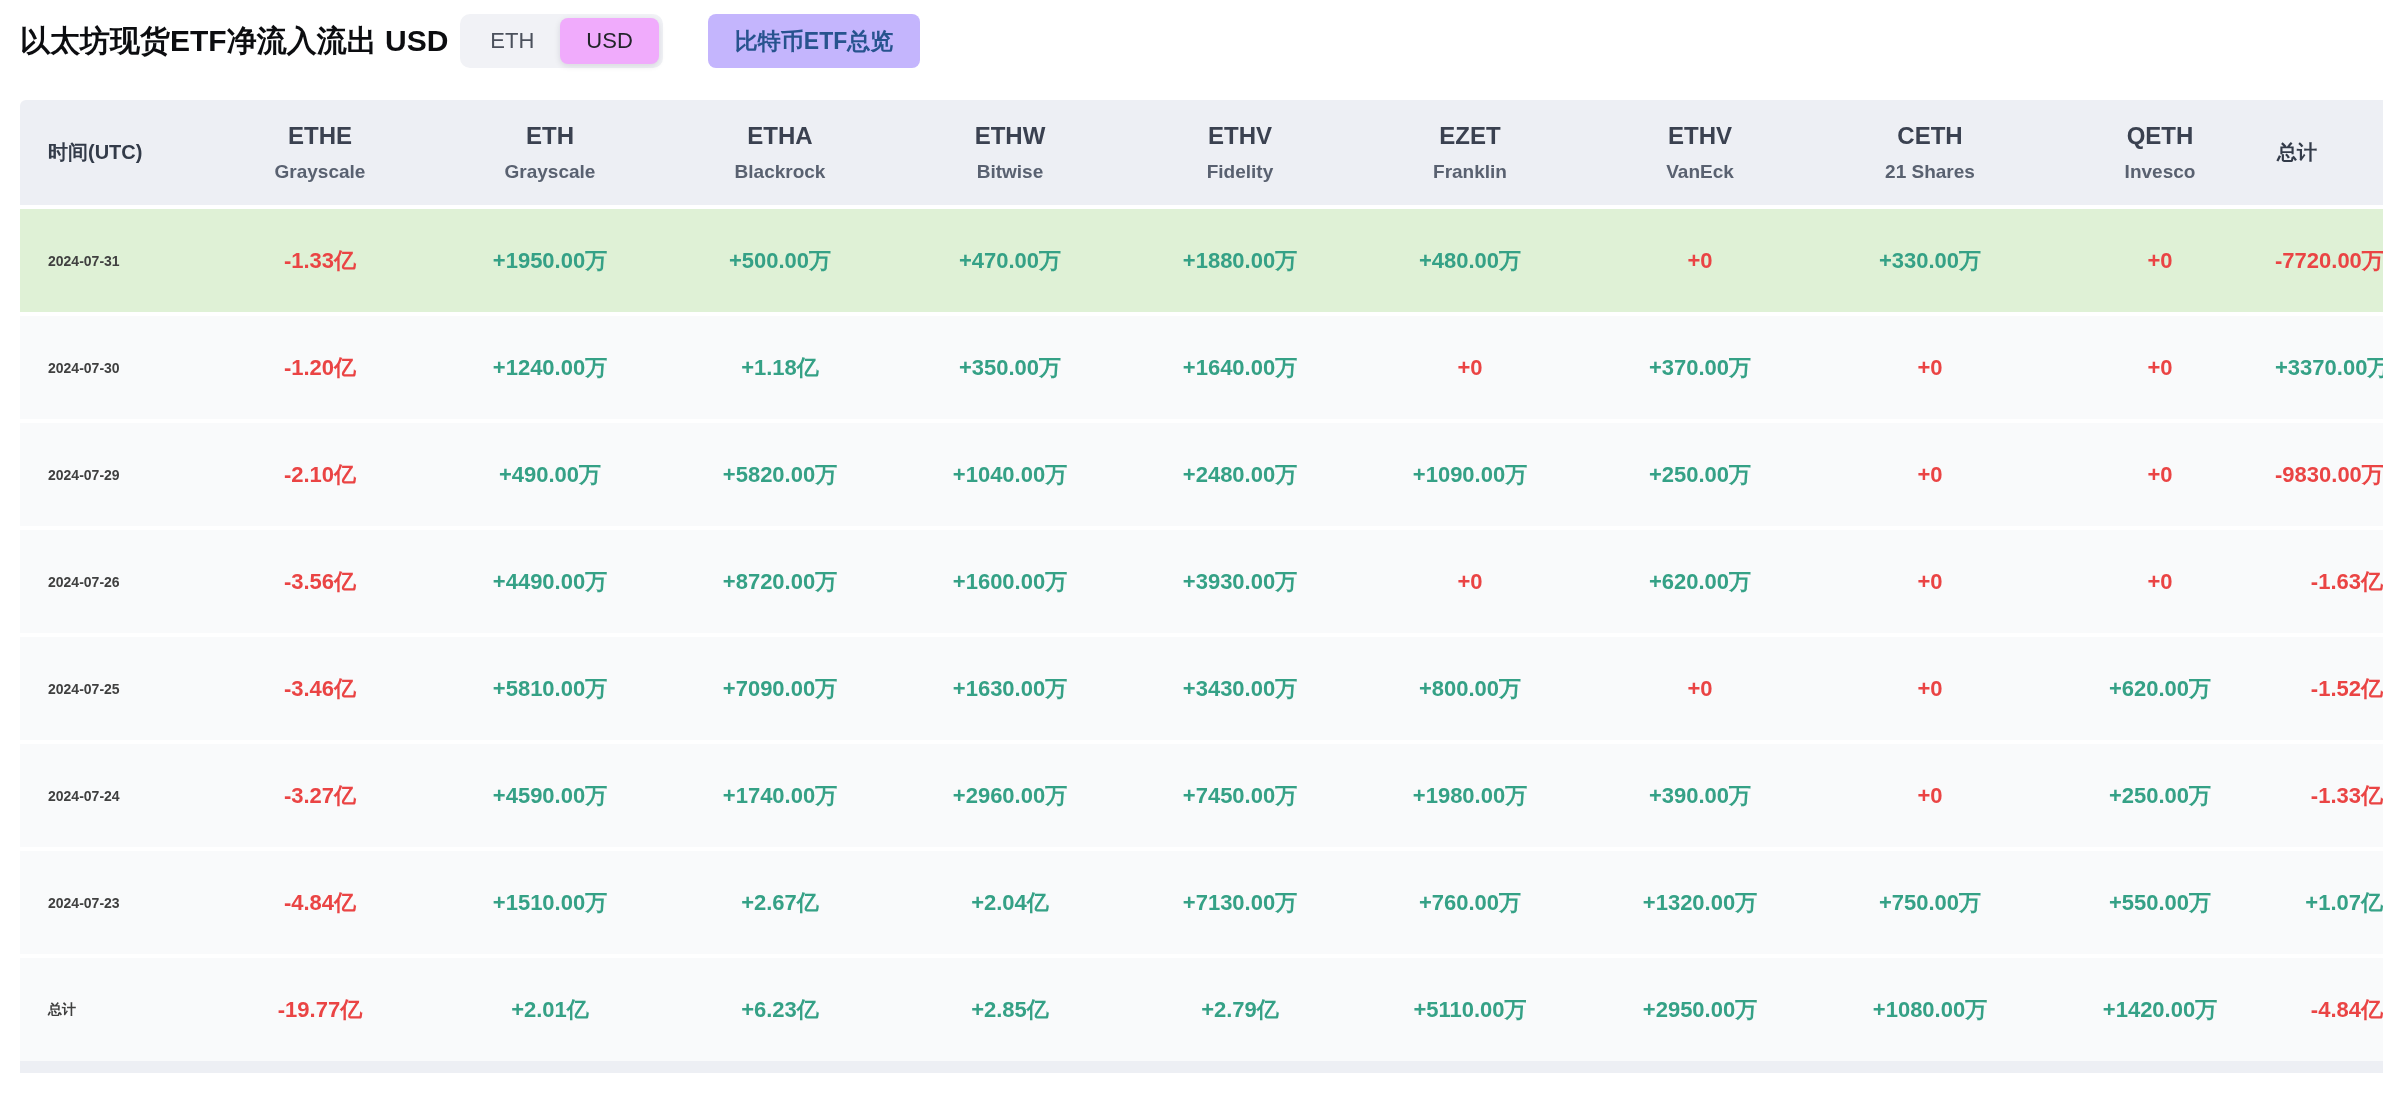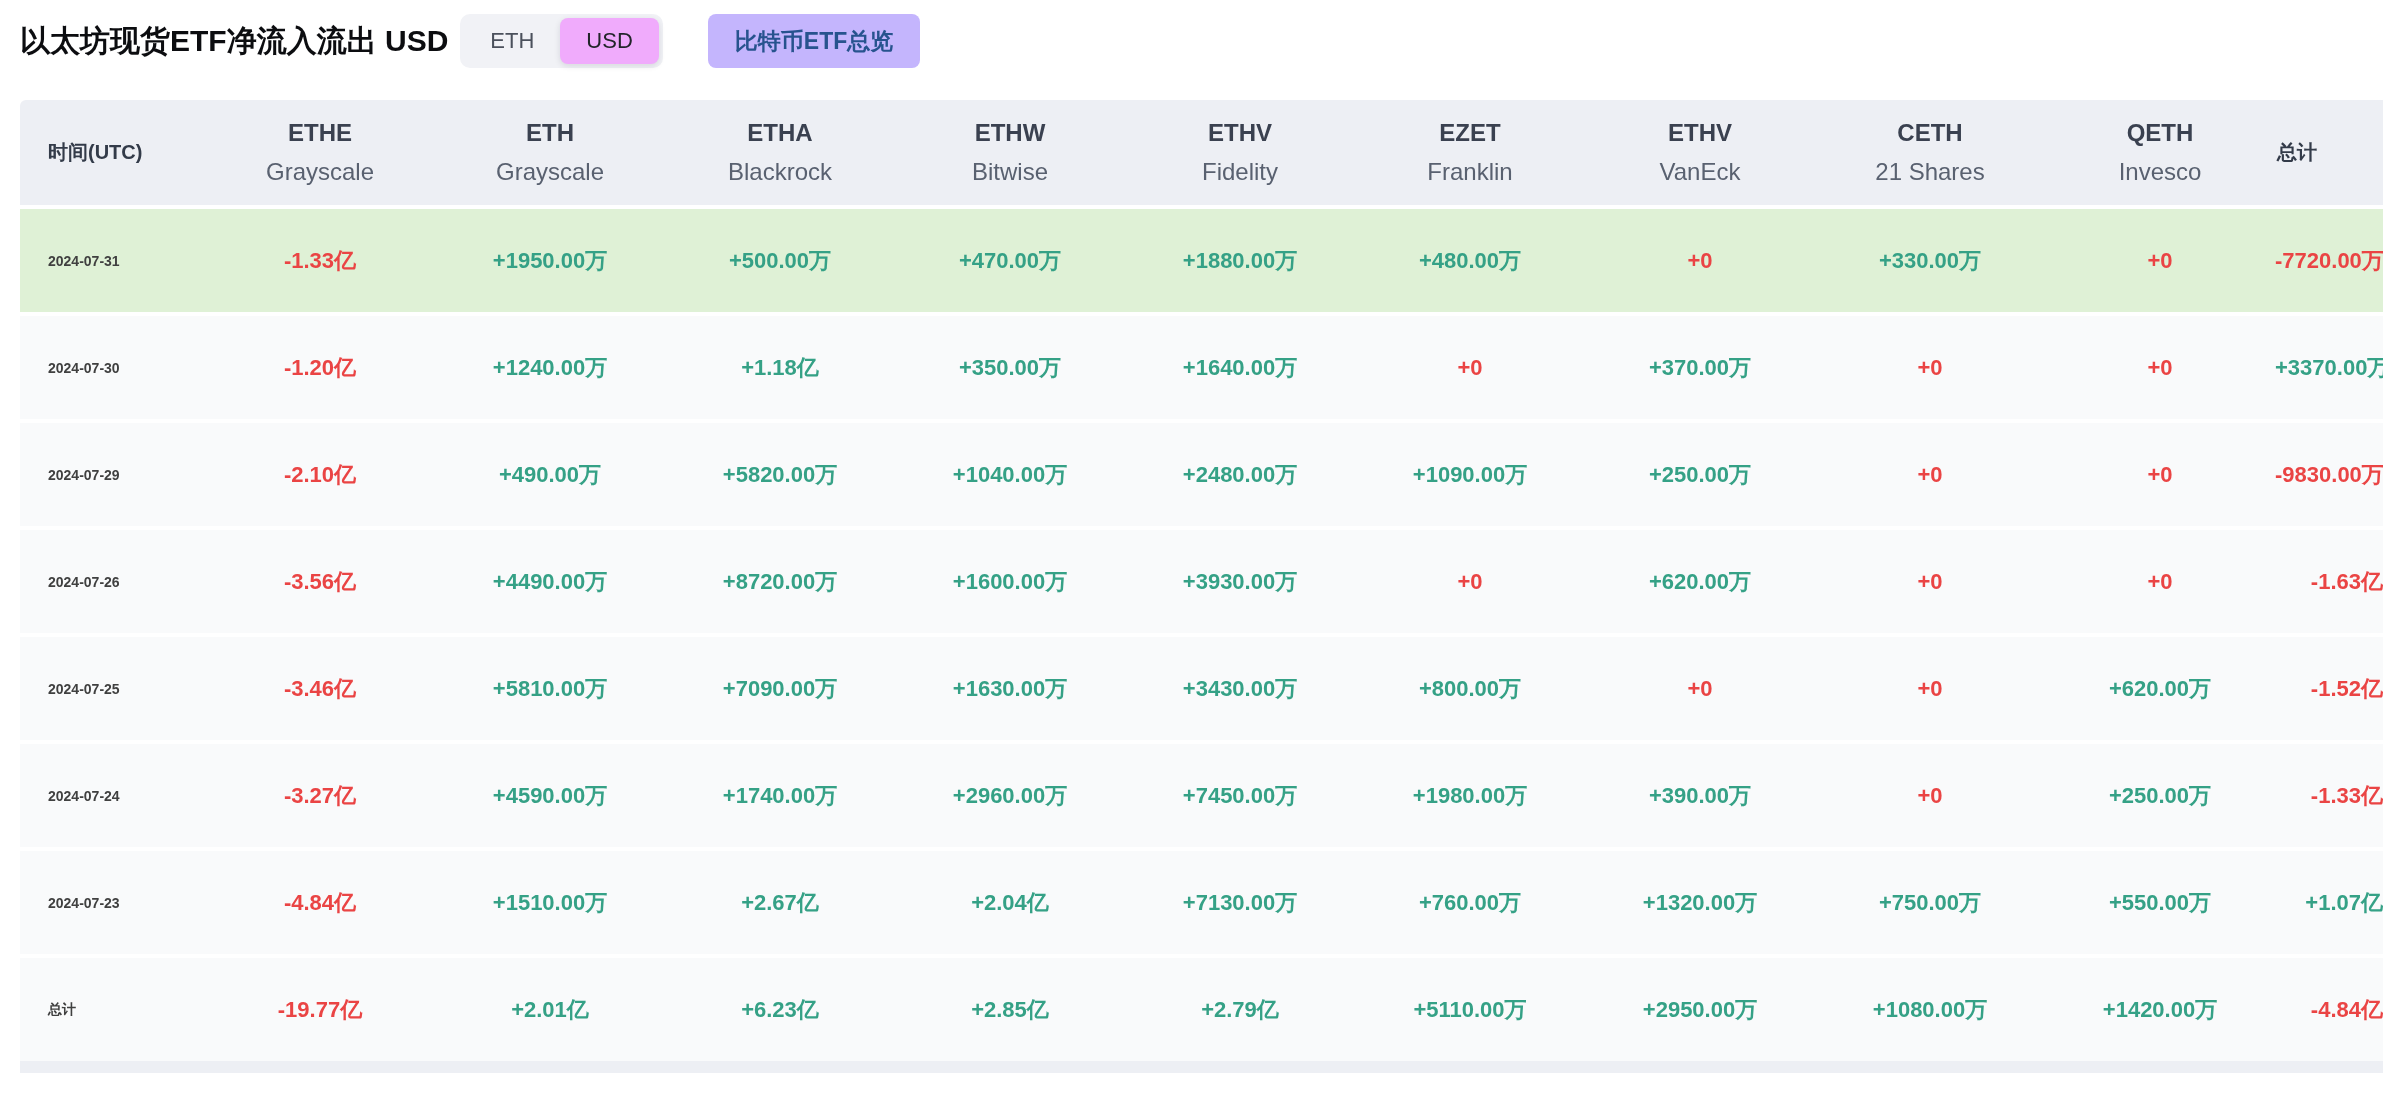--- a/index.html
+++ b/index.html
@@ -32,21 +32,21 @@
     height:105px; border-radius:6px 6px 0 0;
   }
   .c-time  { flex:0 0 185px; box-sizing:border-box; padding-left:28px; text-align:left; }
   .c-fund  { flex:0 0 230px; text-align:center; }
   .c-total { flex:0 0 183px; box-sizing:border-box; text-align:right; padding-right:75px; }
   .thead .c-total { text-align:left; padding-right:0; padding-left:2px; }
 
   .th-time  { font-size:20px; font-weight:700; color:#333b49; }
   .th-total { font-size:20px; font-weight:700; color:#333b49; }
   .th-fund .fund-ticker { font-size:24px; font-weight:700; color:#3a4150; margin-bottom:11px; }
-  .th-fund .fund-issuer { font-size:24px; font-weight:400; color:#596170; }
+  .th-fund .fund-issuer { font-size:19px; font-weight:700; color:#596170; }
 
   .row {
     display:flex; align-items:center; height:107px; box-sizing:border-box;
     background:#f9fafb; border-top:4px solid #ffffff;
   }
   .row.hl { background:var(--hl, #dff1d6); }
   .date { font-size:14px; font-weight:600; color:#404040; }
   .val  { font-size:22px; font-weight:600; white-space:nowrap; }
   .val.pos { color:var(--pos, #35a186); }
   .val.neg { color:var(--neg, #ea4444); }

